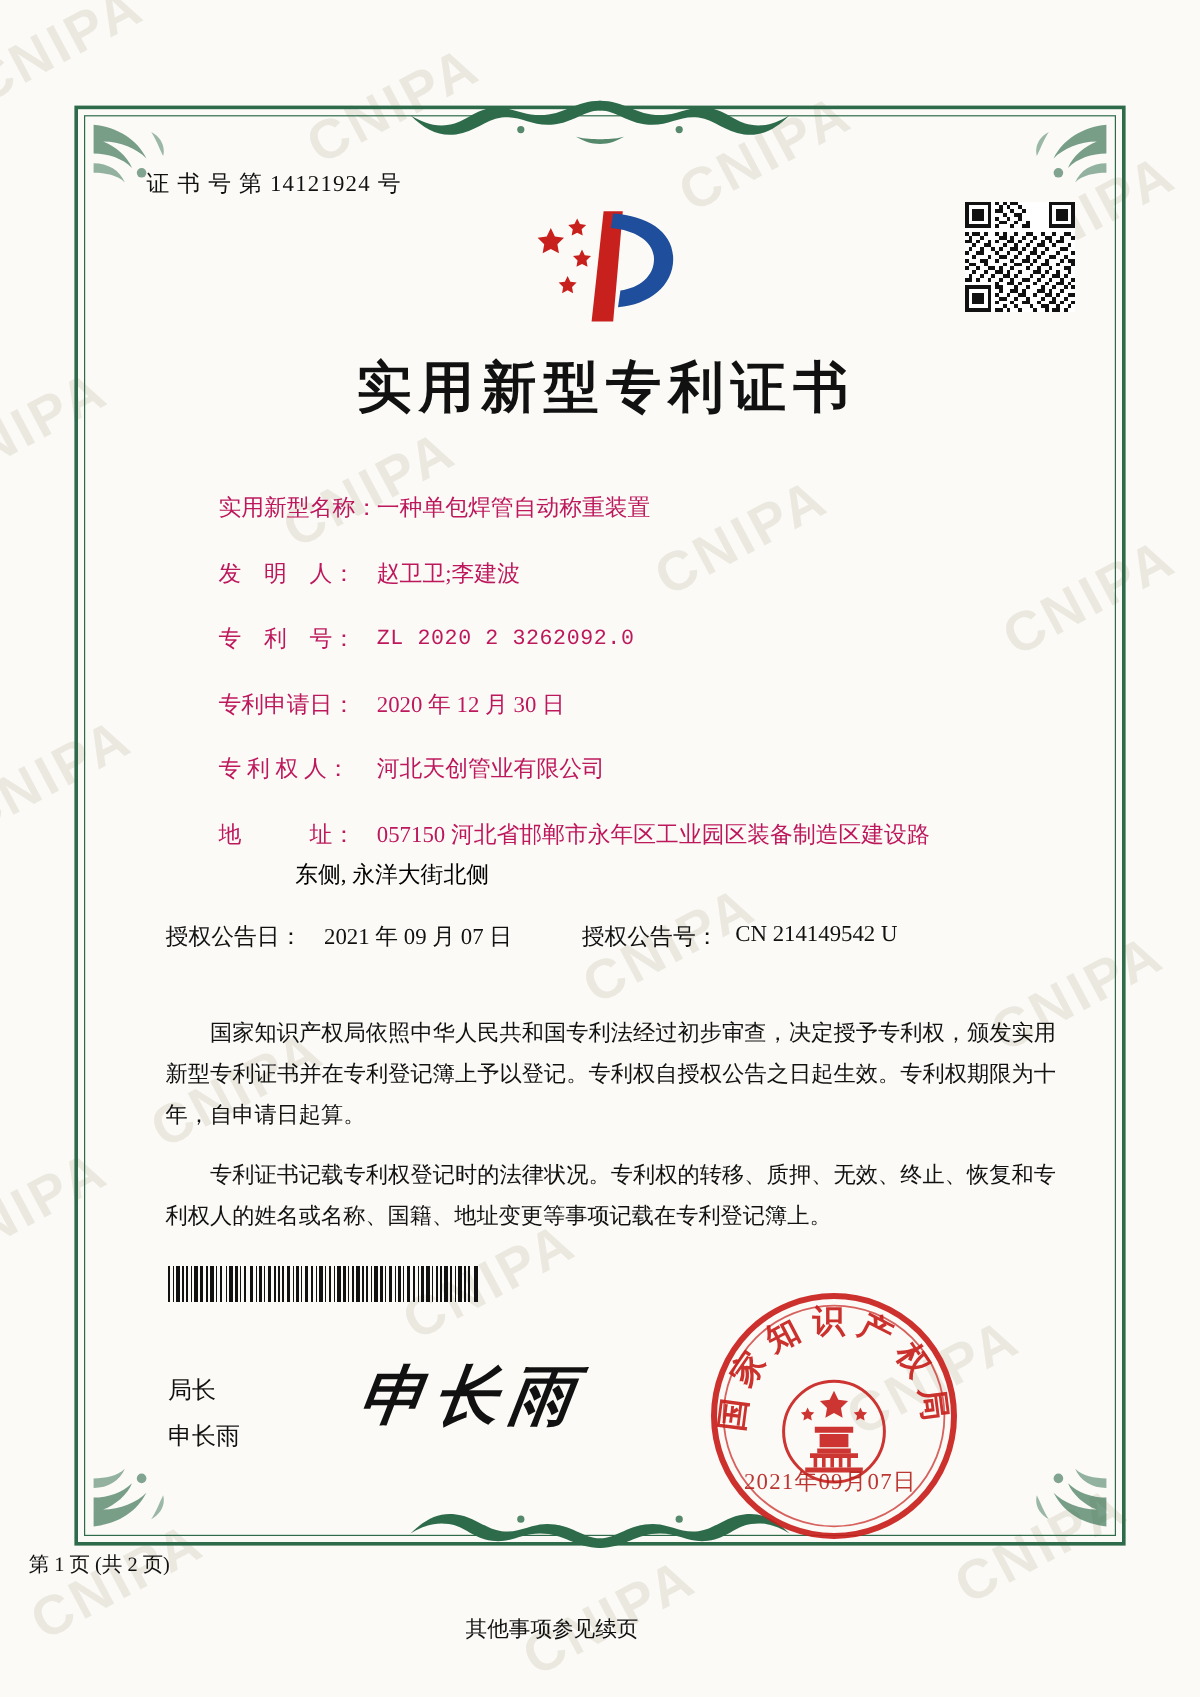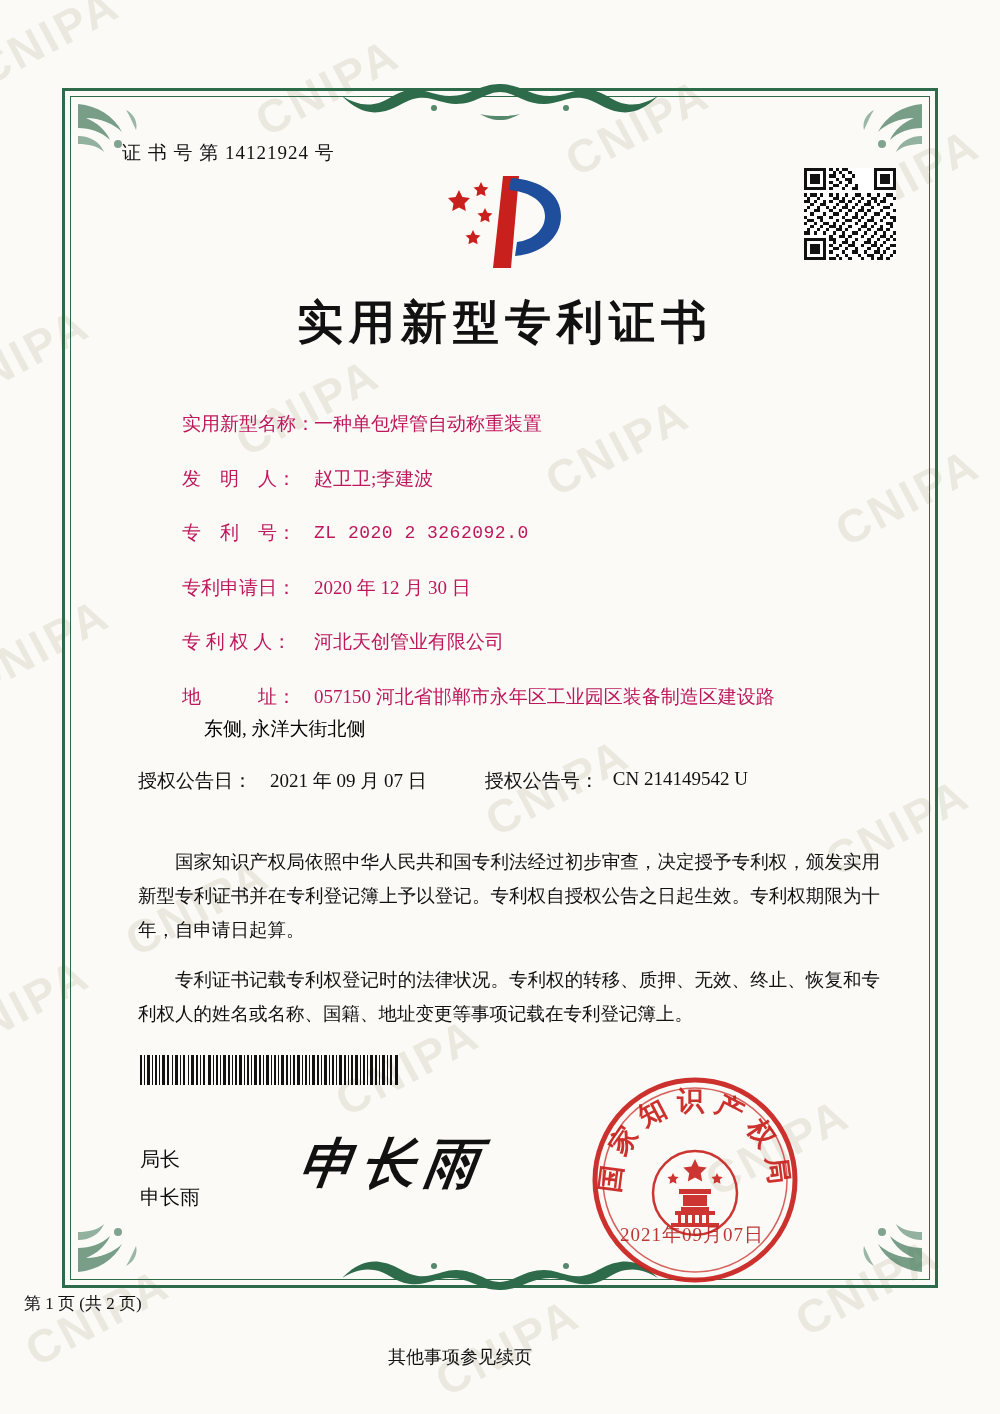--- a/index.html
+++ b/index.html
@@ -159,21 +159,21 @@
   .field-label {
     width: 132px;
     flex: none;
     letter-spacing: 0;
     white-space: nowrap;
   }
   .field-value {
     flex: 1;
   }
   .field-value2 {
-    margin-left: 66px;
+    margin-left: 108px;
   }
   .mono {
     font-family: Liberation Mono, monospace;
     font-size: 18px;
     letter-spacing: 0.5px;
   }
 
   .row-two {
     display: flex;
     align-items: flex-start;

